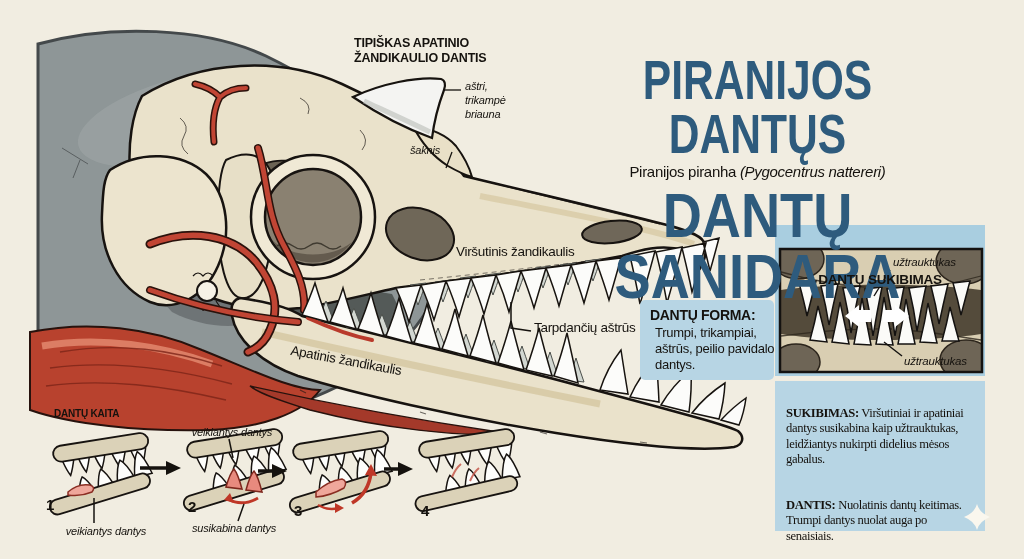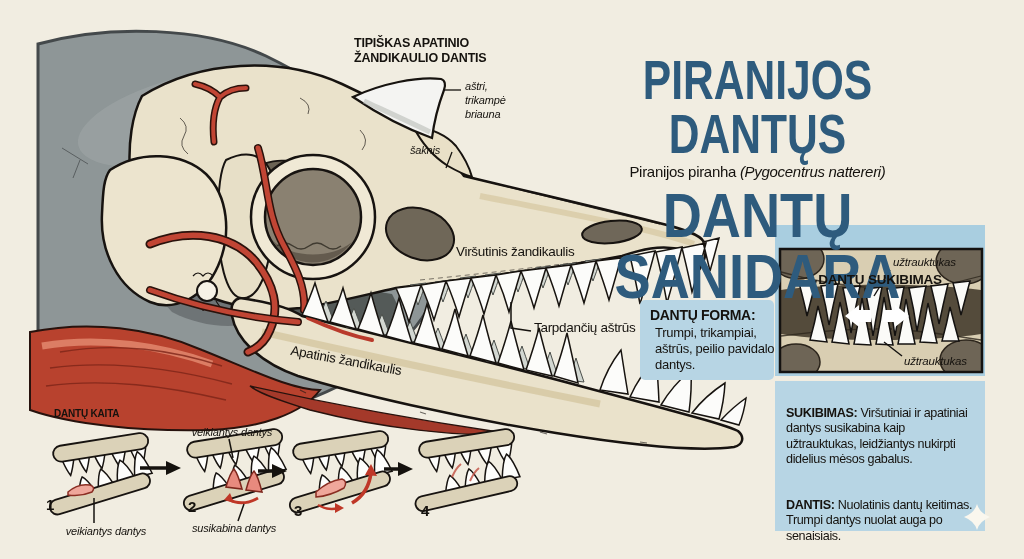--- a/index.html
+++ b/index.html
@@ -15,21 +15,21 @@
   .label{font-size:13.5px;letter-spacing:-0.3px;}
   .bold{font-weight:bold;}
   .center{text-align:center;}
   .title-line{font-weight:bold;color:#2e5b7d;text-align:center;line-height:0.96;}
   .t1{font-size:56px;transform:scaleX(0.76);transform-origin:center top;}
   .t2{font-size:63px;transform:scaleX(0.86);transform-origin:center top;}
   .subtitle{font-size:15px;letter-spacing:-0.3px;}
   .subtitle i{font-style:italic;}
   .boxtext{font-size:13px;letter-spacing:-0.25px;line-height:1.22;}
   .infotext{font-size:12.6px;letter-spacing:-0.35px;line-height:1.24;}
-  .infotext p{margin:0 0 14px 0;}
+  .infotext p{margin:0 0 14px 0;font-family:Liberation Serif, serif;}
   .rot{transform:rotate(10.5deg);}
 </style>
 </head>
 <body>
 
 <div class="canvas">
 
 <svg class="art" width="1024" height="559" viewBox="0 0 1024 559">
   <defs>
     <clipPath id="clipPanel">

